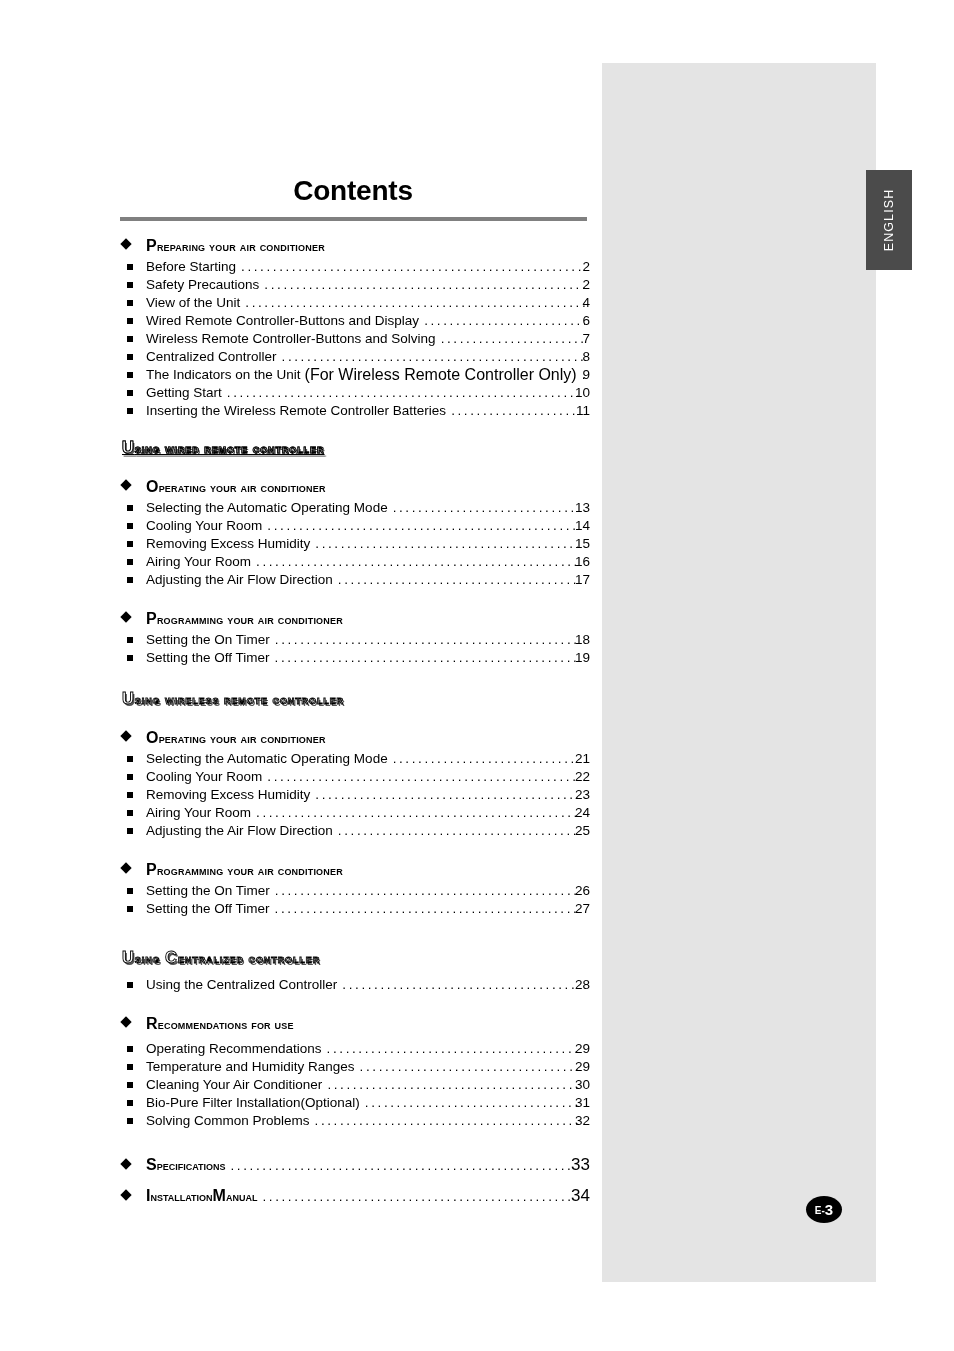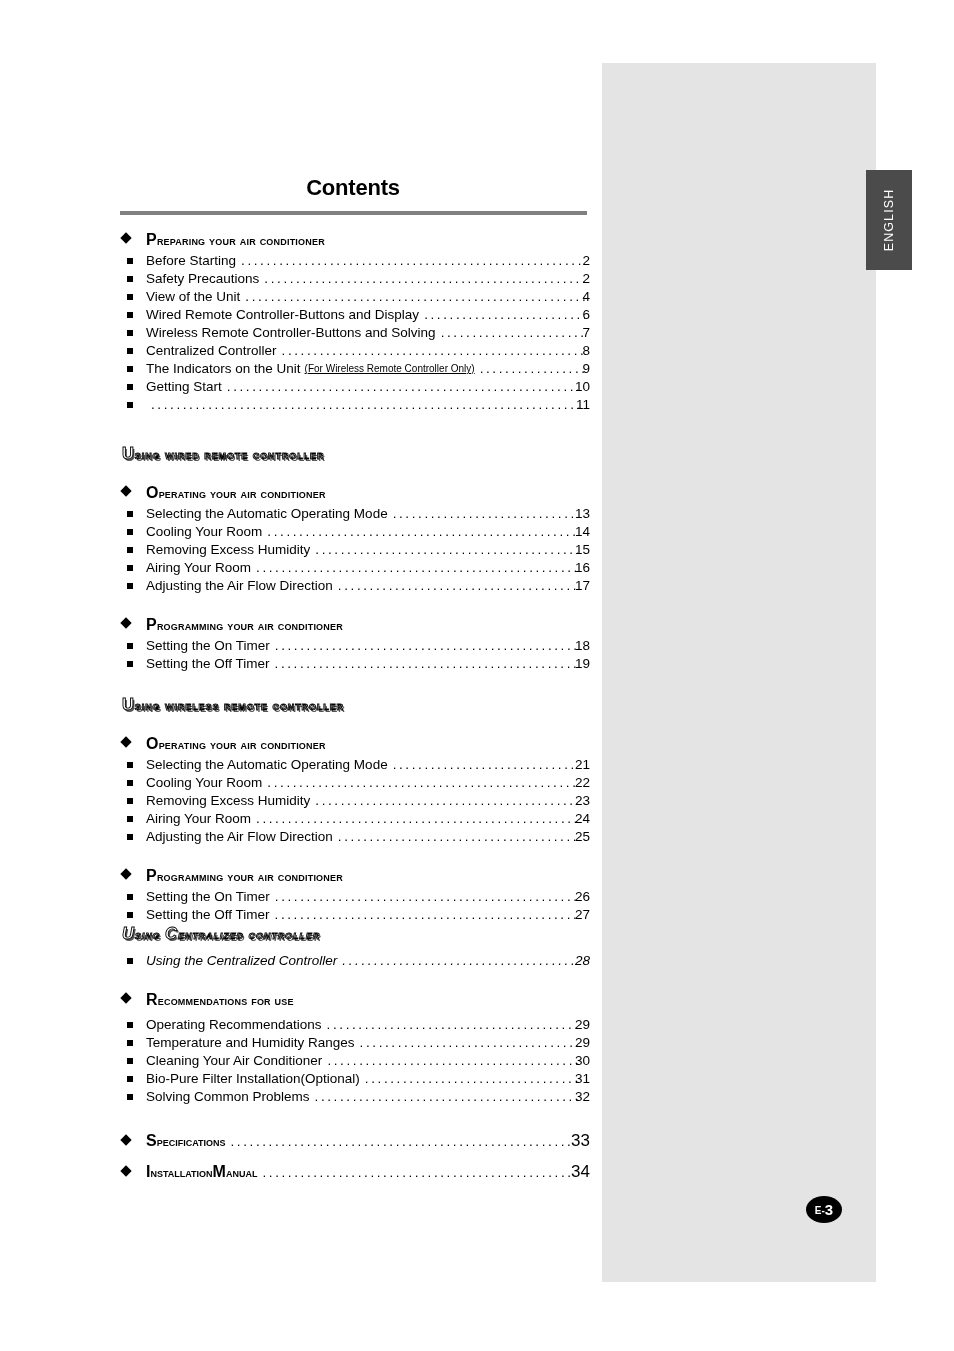--- a/index.html
+++ b/index.html
@@ -77,21 +77,21 @@
   
   #contents {
     position: absolute;
     left: 120px;
     top: 175px;
     width: 470px;
   }
 
   h1#page-title {
     margin: 0;
-    font-size: 22px;
+    font-size: 28px;
     font-weight: bold;
     text-align: center;
     letter-spacing: -0.2px;
     padding-right: 4px;
   }
 
   #title-rule {
     margin-top: 10px;
     height: 4px;
     width: 467px;
@@ -153,24 +153,23 @@
   .entry .sq {
     position: absolute;
     left: 7px;
     top: 6px;
     width: 6px;
     height: 6px;
     background: #000000;
   }
   .entry .etitle { flex: 0 0 auto; }
   .entry .note {
-    font-size: 10px;
+    font-size: 16px;
     padding-left: 4px;
     flex: 0 0 auto;
-    text-decoration: underline;
   }
   .entry .leader {
     flex: 1 1 auto;
     overflow: hidden;
     white-space: nowrap;
     margin: 0 0 0 5px;
     letter-spacing: 2.6px;
     font-size: 13.5px;
     color: #000;
   }
@@ -285,26 +284,27 @@
             <span class="pg">9</span>
           </div>
           <div class="entry">
             <span class="sq"></span>
             <span class="etitle">Getting Start</span>
             <span class="leader">..........................................................................................</span>
             <span class="pg">10</span>
           </div>
           <div class="entry">
             <span class="sq"></span>
+            <span class="etitle">Inserting the Wireless Remote Controller Batteries</span>
             <span class="leader">..........................................................................................</span>
             <span class="pg">11</span>
           </div>
         </div>
       </div>
-      <div class="block" style="margin-top: 30px;">
+      <div class="block" style="margin-top: 18px; text-decoration: underline;">
         <div class="banner"><span class="cap">U</span><span>sing wired remote controller</span></div>
       </div>
       <div class="block" style="margin-top: 21px;">
         <div class="section-head"><span class="diamond"></span><span class="cap">O</span><span>perating your air conditioner</span></div>
         <div style="margin-top: 3px;">
           <div class="entry">
             <span class="sq"></span>
             <span class="etitle">Selecting the Automatic Operating Mode</span>
             <span class="leader">..........................................................................................</span>
             <span class="pg">13</span>
@@ -400,21 +400,21 @@
             <span class="pg">26</span>
           </div>
           <div class="entry">
             <span class="sq"></span>
             <span class="etitle">Setting the Off Timer</span>
             <span class="leader">..........................................................................................</span>
             <span class="pg">27</span>
           </div>
         </div>
       </div>
-      <div class="block" style=" font-style: italic;">
+      <div class="block" style="margin-top: 30px;">
         <div class="banner"><span class="cap">U</span><span>sing </span><span class="cap">C</span><span>entralized controller</span></div>
         <div style="margin-top: 9px;">
           <div class="entry">
             <span class="sq"></span>
             <span class="etitle">Using the Centralized Controller</span>
             <span class="leader">..........................................................................................</span>
             <span class="pg">28</span>
           </div>
         </div>
       </div>

